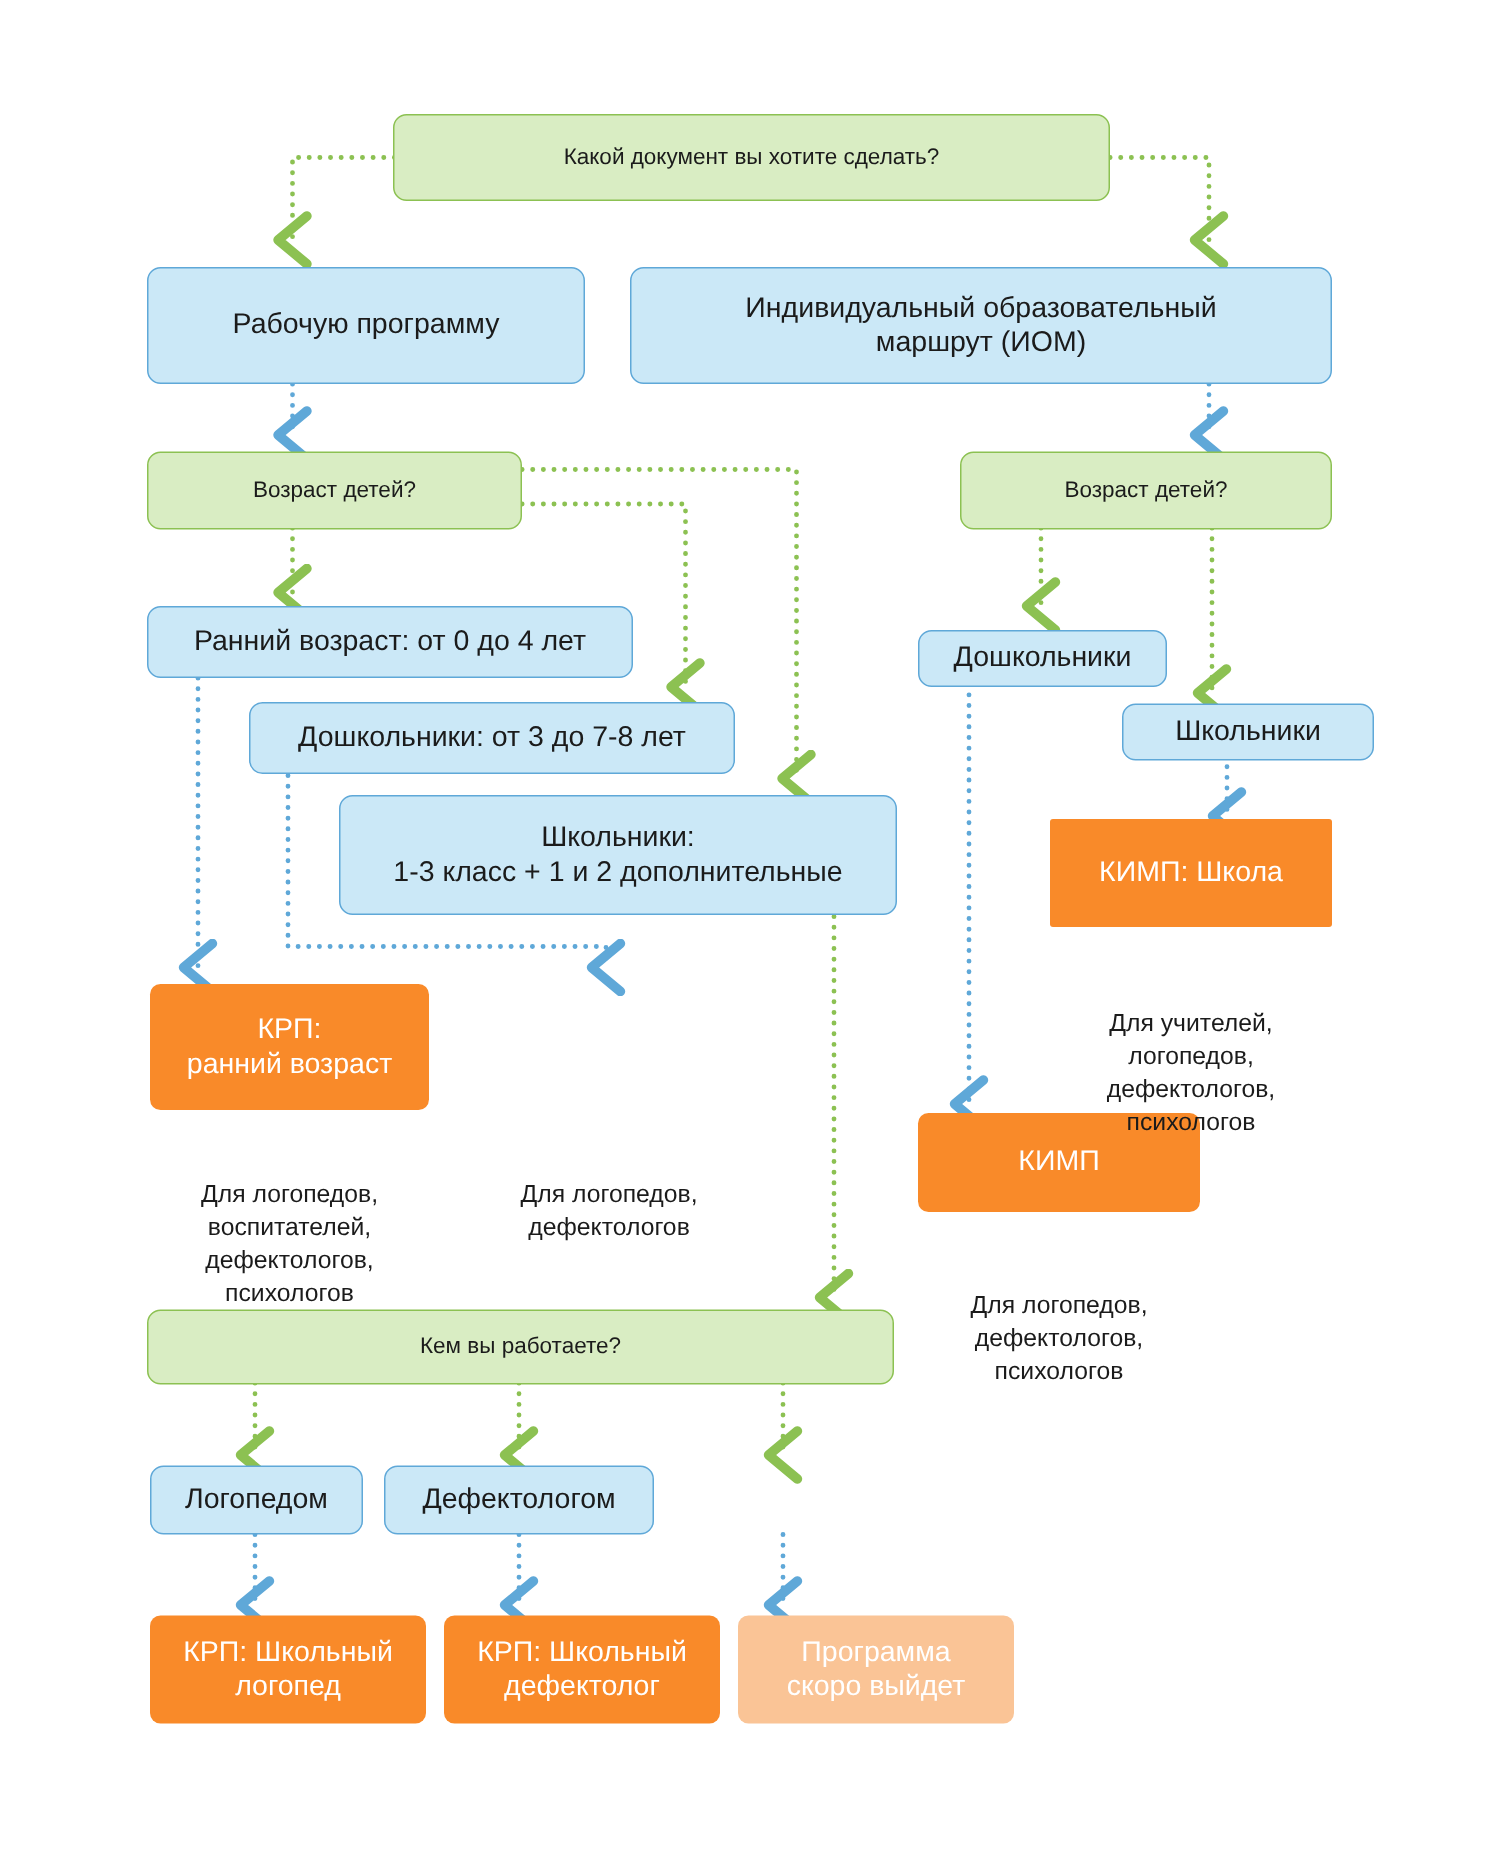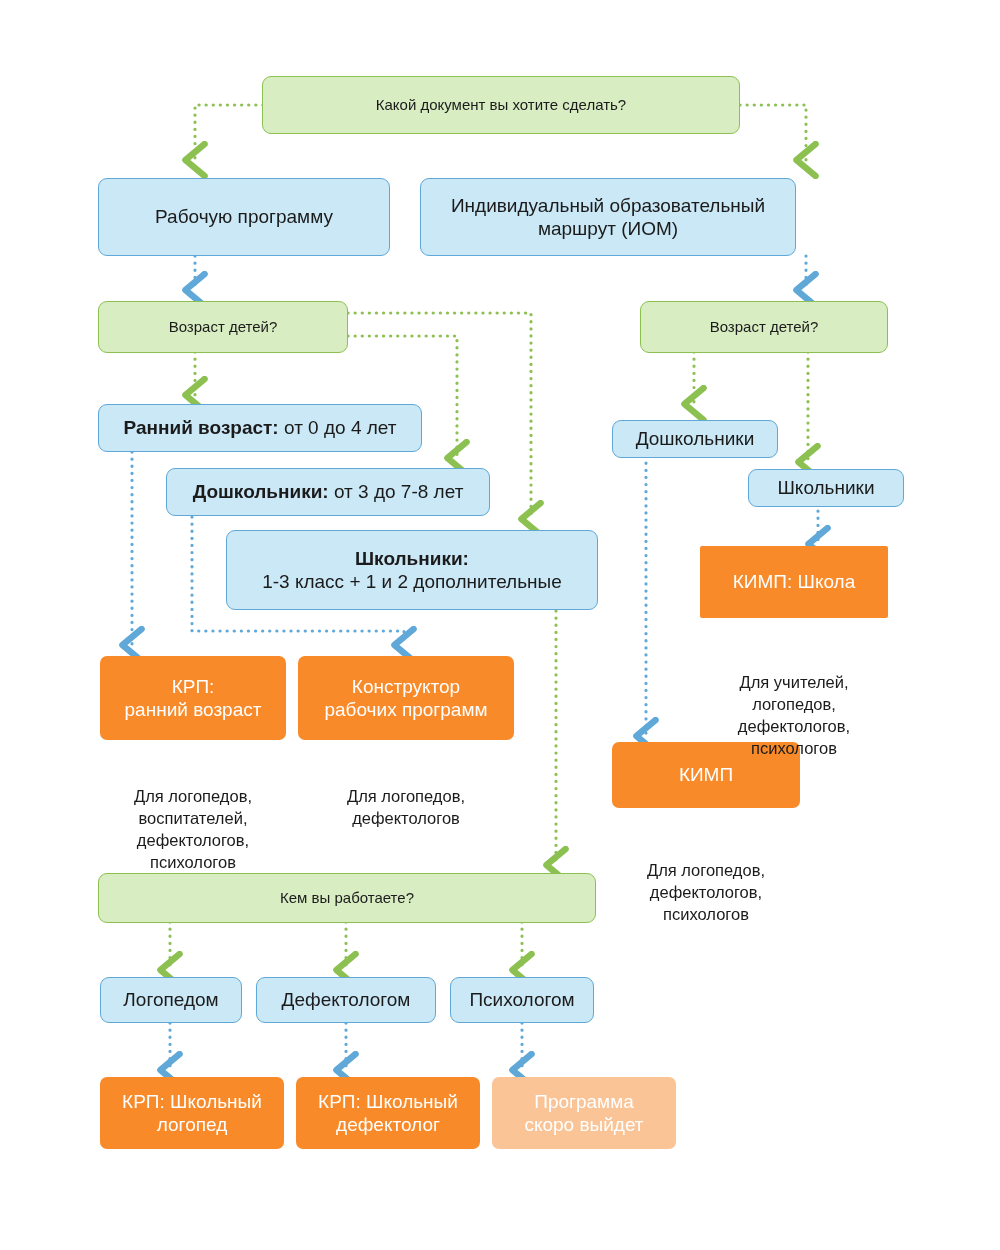--- a/index.html
+++ b/index.html
@@ -35,21 +35,21 @@
   }
   .orange.sharp{border-radius:2px;}
   .orange.soon{background:#fac496;color:#ffffff;}
 
   
   .caption{
     position:absolute;text-align:center;color:#1b1b1b;font-size:16.5px;
     line-height:1.33;box-sizing:border-box;margin-top:38px;
   }
 
-  .b{font-weight:bold;}
+  .b{font-weight:normal;}
 </style>
 </head>
 <body>
 
 <div id="canvas">
 
   <svg class="links" viewBox="0 0 1000 1250">
     <defs>
       <marker id="arrG" viewBox="0 0 12 10" refX="6" refY="5" markerWidth="12" markerHeight="10" orient="auto">
         <path d="M1,2 L6,8 L11,2" fill="none" stroke="#8cc152" stroke-width="2" stroke-linecap="round" stroke-linejoin="round"></path>
@@ -100,21 +100,21 @@
   </svg>
 
   <div class="node green" style="left:262px;top:76px;width:478px;height:58px;">
     <span class="txt">Какой документ вы хотите сделать?</span>
   </div>
 
   <div class="node blue" style="left:98px;top:178px;width:292px;height:78px;">
     <span class="txt">Рабочую программу</span>
   </div>
 
-  <div class="node blue" style="left:420px;top:178px;width:376px;height:78px;">
+  <div class="node blue" style="left:420px;top:178px;width:468px;height:78px;">
     <span class="txt" style="white-space:pre-line;">Индивидуальный образовательный
 маршрут (ИОМ)</span>
   </div>
 
   <div class="node green" style="left:98px;top:301px;width:250px;height:52px;">
     <span class="txt">Возраст детей?</span>
   </div>
 
   <div class="node green" style="left:640px;top:301px;width:248px;height:52px;">
     <span class="txt">Возраст детей?</span>
@@ -136,37 +136,31 @@
     <span class="txt">
       <span class="b">Школьники:</span><br>
       <span>1-3 класс + 1 и 2 дополнительные</span>
     </span>
   </div>
 
   <div class="node blue" style="left:612px;top:420px;width:166px;height:38px;">
     <span class="txt">Дошкольники</span>
   </div>
 
-  <div class="node blue" style="left:748px;top:469px;width:156px;height:38px;">
+  <div class="node blue" style="left:748px;top:469px;width:168px;height:38px;">
     <span class="txt">Школьники</span>
   </div>
 
   <div class="node orange" style="left:100px;top:656px;width:186px;height:84px;">
     <span class="txt">
       <span>КРП:</span><br>
       <span>ранний возраст</span>
     </span>
   </div>
 
-  <div class="node orange" style="left:298px;top:656px;width:216px;height:84px;">
-    <span class="txt">
-      <span>Конструктор</span><br>
-      <span>рабочих программ</span>
-    </span>
-  </div>
 
   <div class="node orange sharp" style="left:700px;top:546px;width:188px;height:72px;">
     <span class="txt">КИМП: Школа</span>
   </div>
 
   <div class="node orange" style="left:612px;top:742px;width:188px;height:66px;">
     <span class="txt">КИМП</span>
   </div>
 
   <div class="node green" style="left:98px;top:873px;width:498px;height:50px;">
@@ -174,23 +168,20 @@
   </div>
 
   <div class="node blue" style="left:100px;top:977px;width:142px;height:46px;">
     <span class="txt">Логопедом</span>
   </div>
 
   <div class="node blue" style="left:256px;top:977px;width:180px;height:46px;">
     <span class="txt">Дефектологом</span>
   </div>
 
-  <div class="node blue" style="left:450px;top:977px;width:144px;height:46px;">
-    <span class="txt">Психологом</span>
-  </div>
 
   <div class="node orange" style="left:100px;top:1077px;width:184px;height:72px;">
     <span class="txt">
       <span>КРП: Школьный</span><br>
       <span>логопед</span>
     </span>
   </div>
 
   <div class="node orange" style="left:296px;top:1077px;width:184px;height:72px;">
     <span class="txt">

